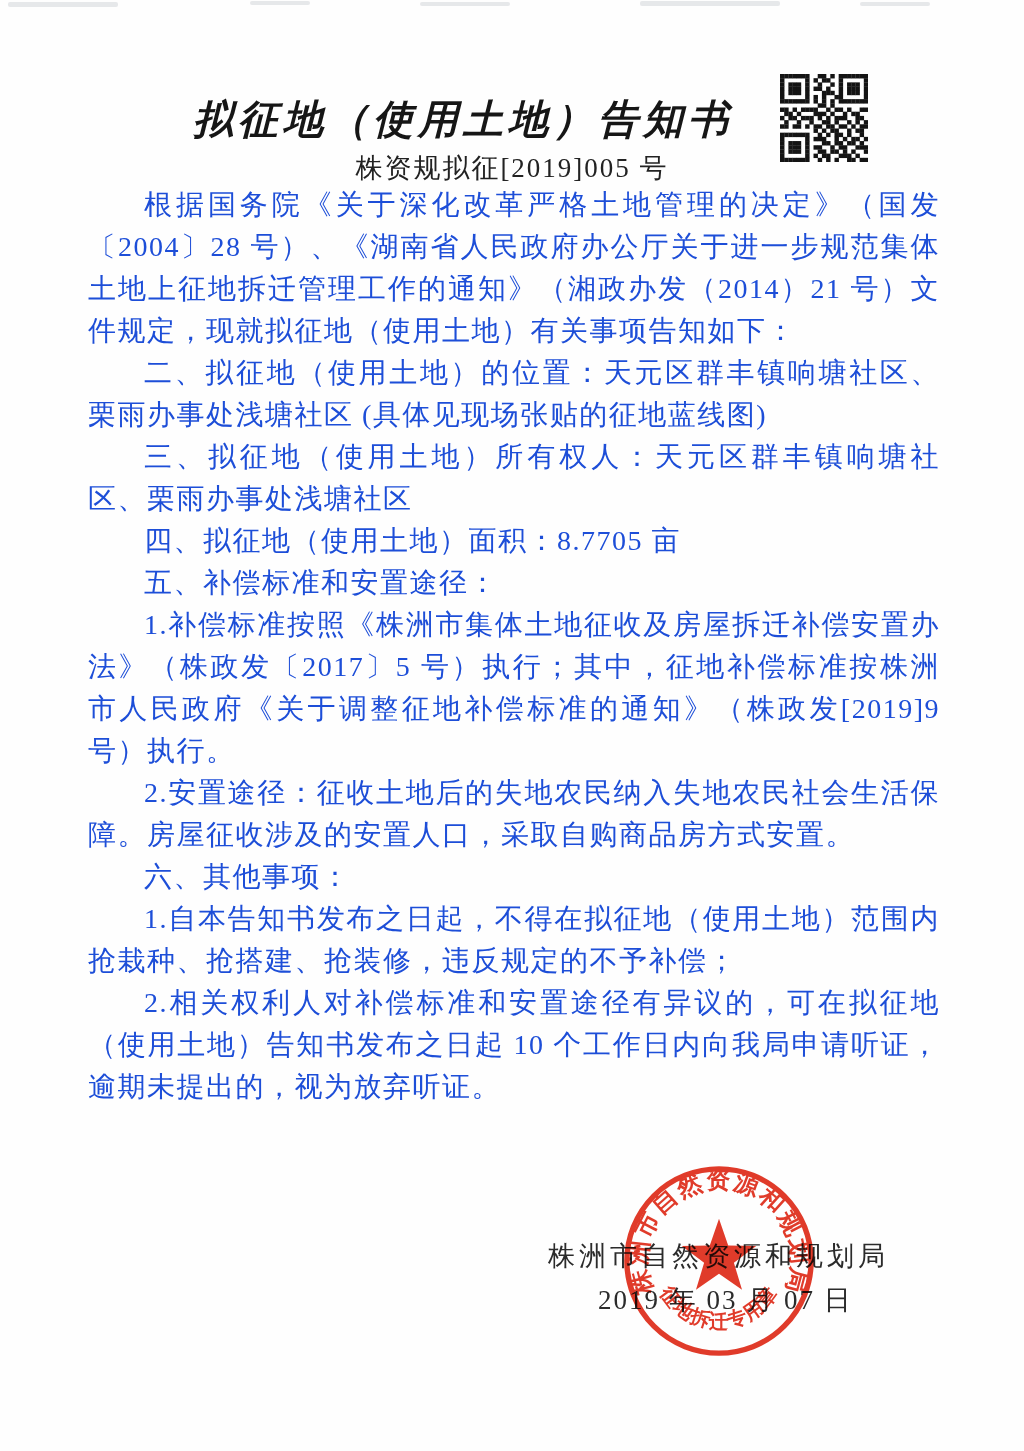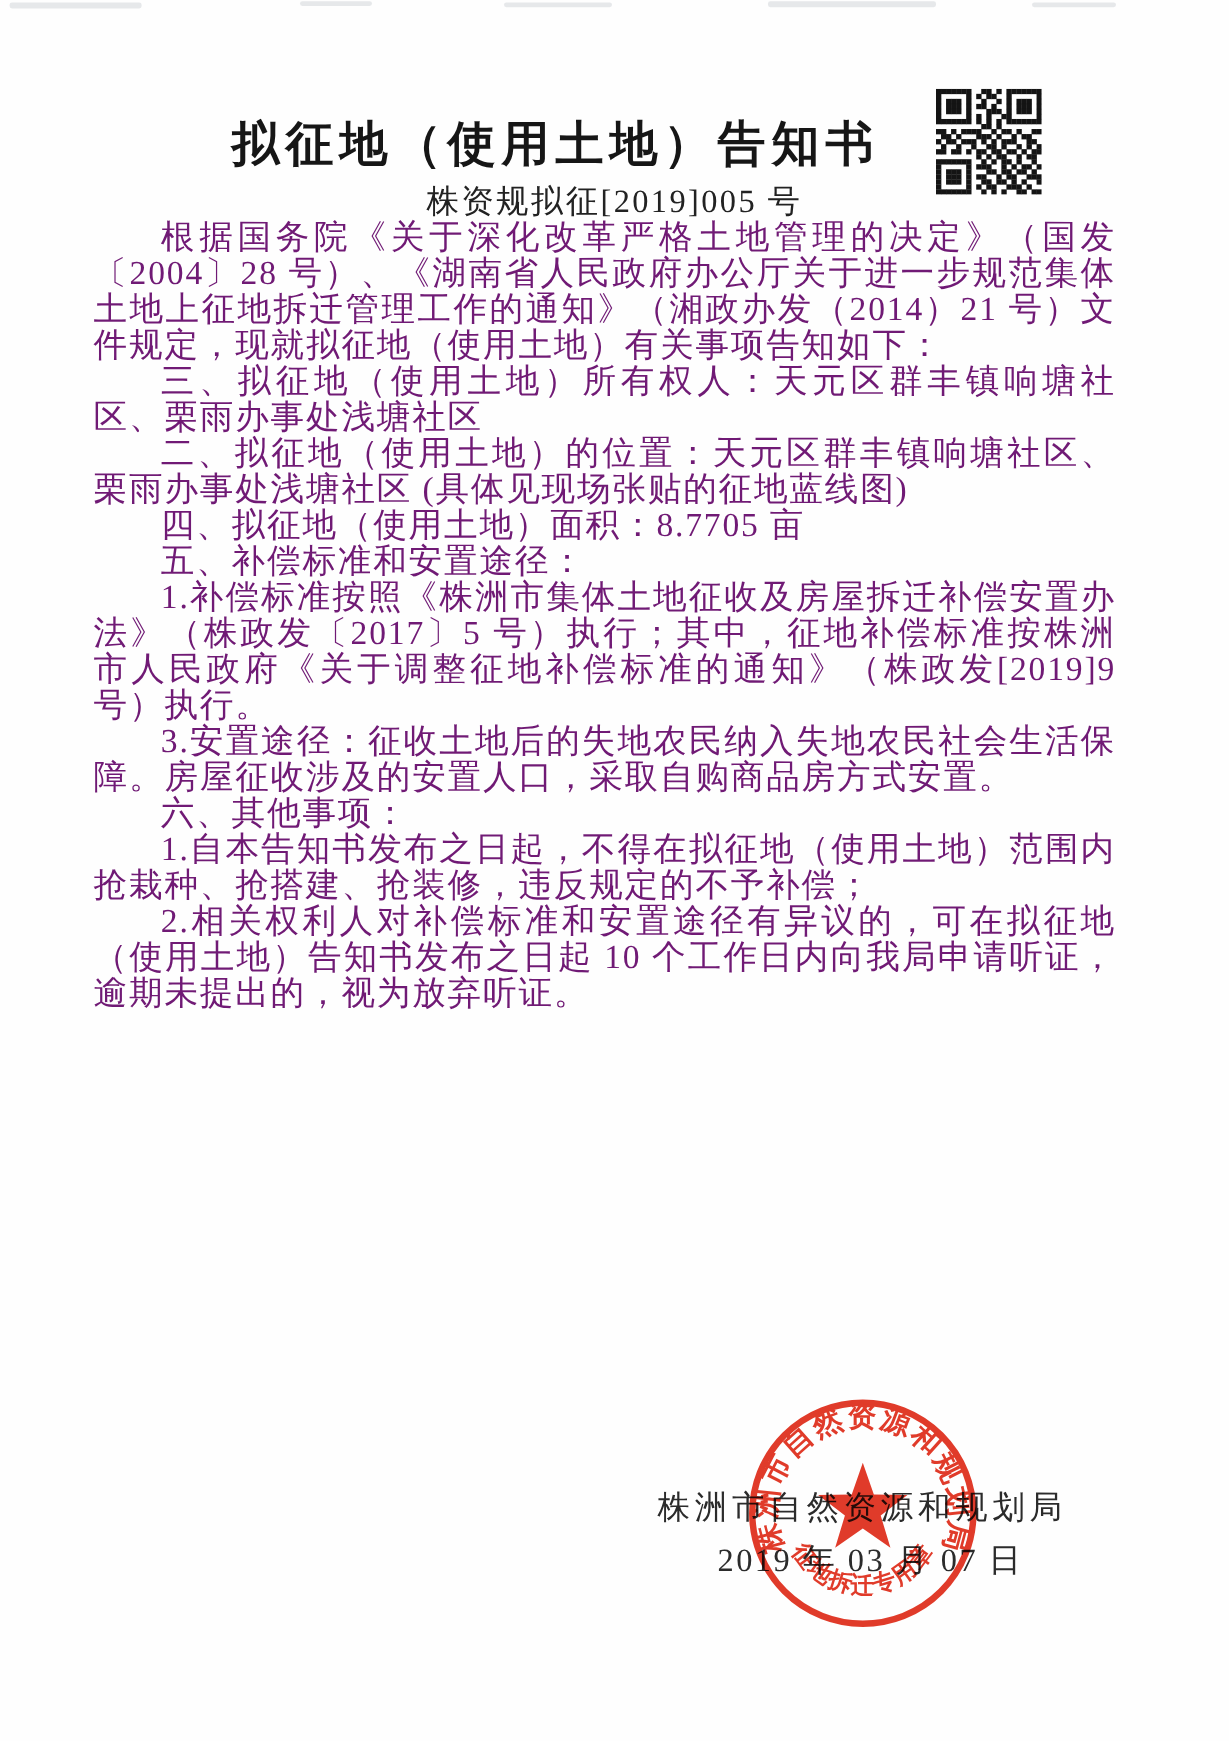--- a/index.html
+++ b/index.html
@@ -4,31 +4,31 @@
 <style>
   html,body{margin:0;padding:0;}
   body{
     width:1024px;height:1451px;background:#ffffff;position:relative;
     font-family:"Liberation Serif","DejaVu Serif",serif;color:#242424;
   }
   .page{position:absolute;left:0;top:0;width:1024px;height:1451px;background:#fefefe;overflow:hidden;}
   .smudge{position:absolute;background:#b9bfc7;opacity:.35;border-radius:2px;}
   .doc-title{
     position:absolute;top:92px;left:0;width:926px;text-align:center;
-    font-size:40px;font-weight:700;letter-spacing:5px;color:#161616;margin:0;
+    font-size:40px;font-weight:700;letter-spacing:5px;color:#161616;margin:0;font-style:italic;
   }
   .doc-number{
     position:absolute;top:150px;left:0;width:1024px;text-align:center;
     font-size:27px;color:#222;letter-spacing:2px;
   }
   .qr{position:absolute;left:780px;top:74px;width:88px;height:88px;}
   .body-text{
-    position:absolute;top:184px;left:78px;width:852px;
-    font-size:28px;line-height:30px;text-align:justify;text-justify:inter-character;
-    color:#701a75;
+    position:absolute;top:184px;left:88px;width:852px;
+    font-size:28px;line-height:42px;text-align:justify;text-justify:inter-character;
+    color:#1d4ed8;
   }
   .body-text p{margin:0;text-indent:2em;letter-spacing:1.5px;}
   .sig-name{
     position:absolute;top:1238px;left:548px;font-size:27px;letter-spacing:4px;
     color:#2b2b2b;z-index:1;white-space:nowrap;
   }
   .sig-date{
     position:absolute;top:1282px;left:598px;font-size:27px;letter-spacing:2px;
     color:#2b2b2b;z-index:1;white-space:nowrap;
   }
@@ -290,26 +290,26 @@
         <rect x="71.24" y="83.81" width="4.44" height="4.44"></rect>
         <rect x="79.62" y="83.81" width="4.44" height="4.44"></rect>
         <rect x="83.81" y="83.81" width="4.44" height="4.44"></rect>
       </svg></div>
 
   <h1 class="doc-title">拟征地（使用土地）告知书</h1>
   <div class="doc-number">株资规拟征[2019]005 号</div>
 
   <div class="body-text">
     <p>根据国务院《关于深化改革严格土地管理的决定》（国发〔2004〕28 号）、《湖南省人民政府办公厅关于进一步规范集体土地上征地拆迁管理工作的通知》（湘政办发（2014）21 号）文件规定，现就拟征地（使用土地）有关事项告知如下：</p>
+    <p>二、拟征地（使用土地）的位置：天元区群丰镇响塘社区、栗雨办事处浅塘社区 (具体见现场张贴的征地蓝线图)</p>
     <p>三、拟征地（使用土地）所有权人：天元区群丰镇响塘社区、栗雨办事处浅塘社区</p>
-    <p>二、拟征地（使用土地）的位置：天元区群丰镇响塘社区、栗雨办事处浅塘社区 (具体见现场张贴的征地蓝线图)</p>
     <p>四、拟征地（使用土地）面积：8.7705 亩</p>
     <p>五、补偿标准和安置途径：</p>
     <p>1.补偿标准按照《株洲市集体土地征收及房屋拆迁补偿安置办法》（株政发〔2017〕5 号）执行；其中，征地补偿标准按株洲市人民政府《关于调整征地补偿标准的通知》（株政发[2019]9 号）执行。</p>
-    <p>3.安置途径：征收土地后的失地农民纳入失地农民社会生活保障。房屋征收涉及的安置人口，采取自购商品房方式安置。</p>
+    <p>2.安置途径：征收土地后的失地农民纳入失地农民社会生活保障。房屋征收涉及的安置人口，采取自购商品房方式安置。</p>
     <p>六、其他事项：</p>
     <p>1.自本告知书发布之日起，不得在拟征地（使用土地）范围内抢栽种、抢搭建、抢装修，违反规定的不予补偿；</p>
     <p>2.相关权利人对补偿标准和安置途径有异议的，可在拟征地（使用土地）告知书发布之日起 10 个工作日内向我局申请听证，逾期未提出的，视为放弃听证。</p>
   </div>
 
   <div class="sig-name">株洲市自然资源和规划局</div>
   <div class="sig-date">2019 年 03 月 07 日</div>
 
   <svg class="seal" viewBox="0 0 200 200">
     <circle cx="100" cy="100" r="94" fill="none" stroke="#e0301e" stroke-width="5.5"></circle>

